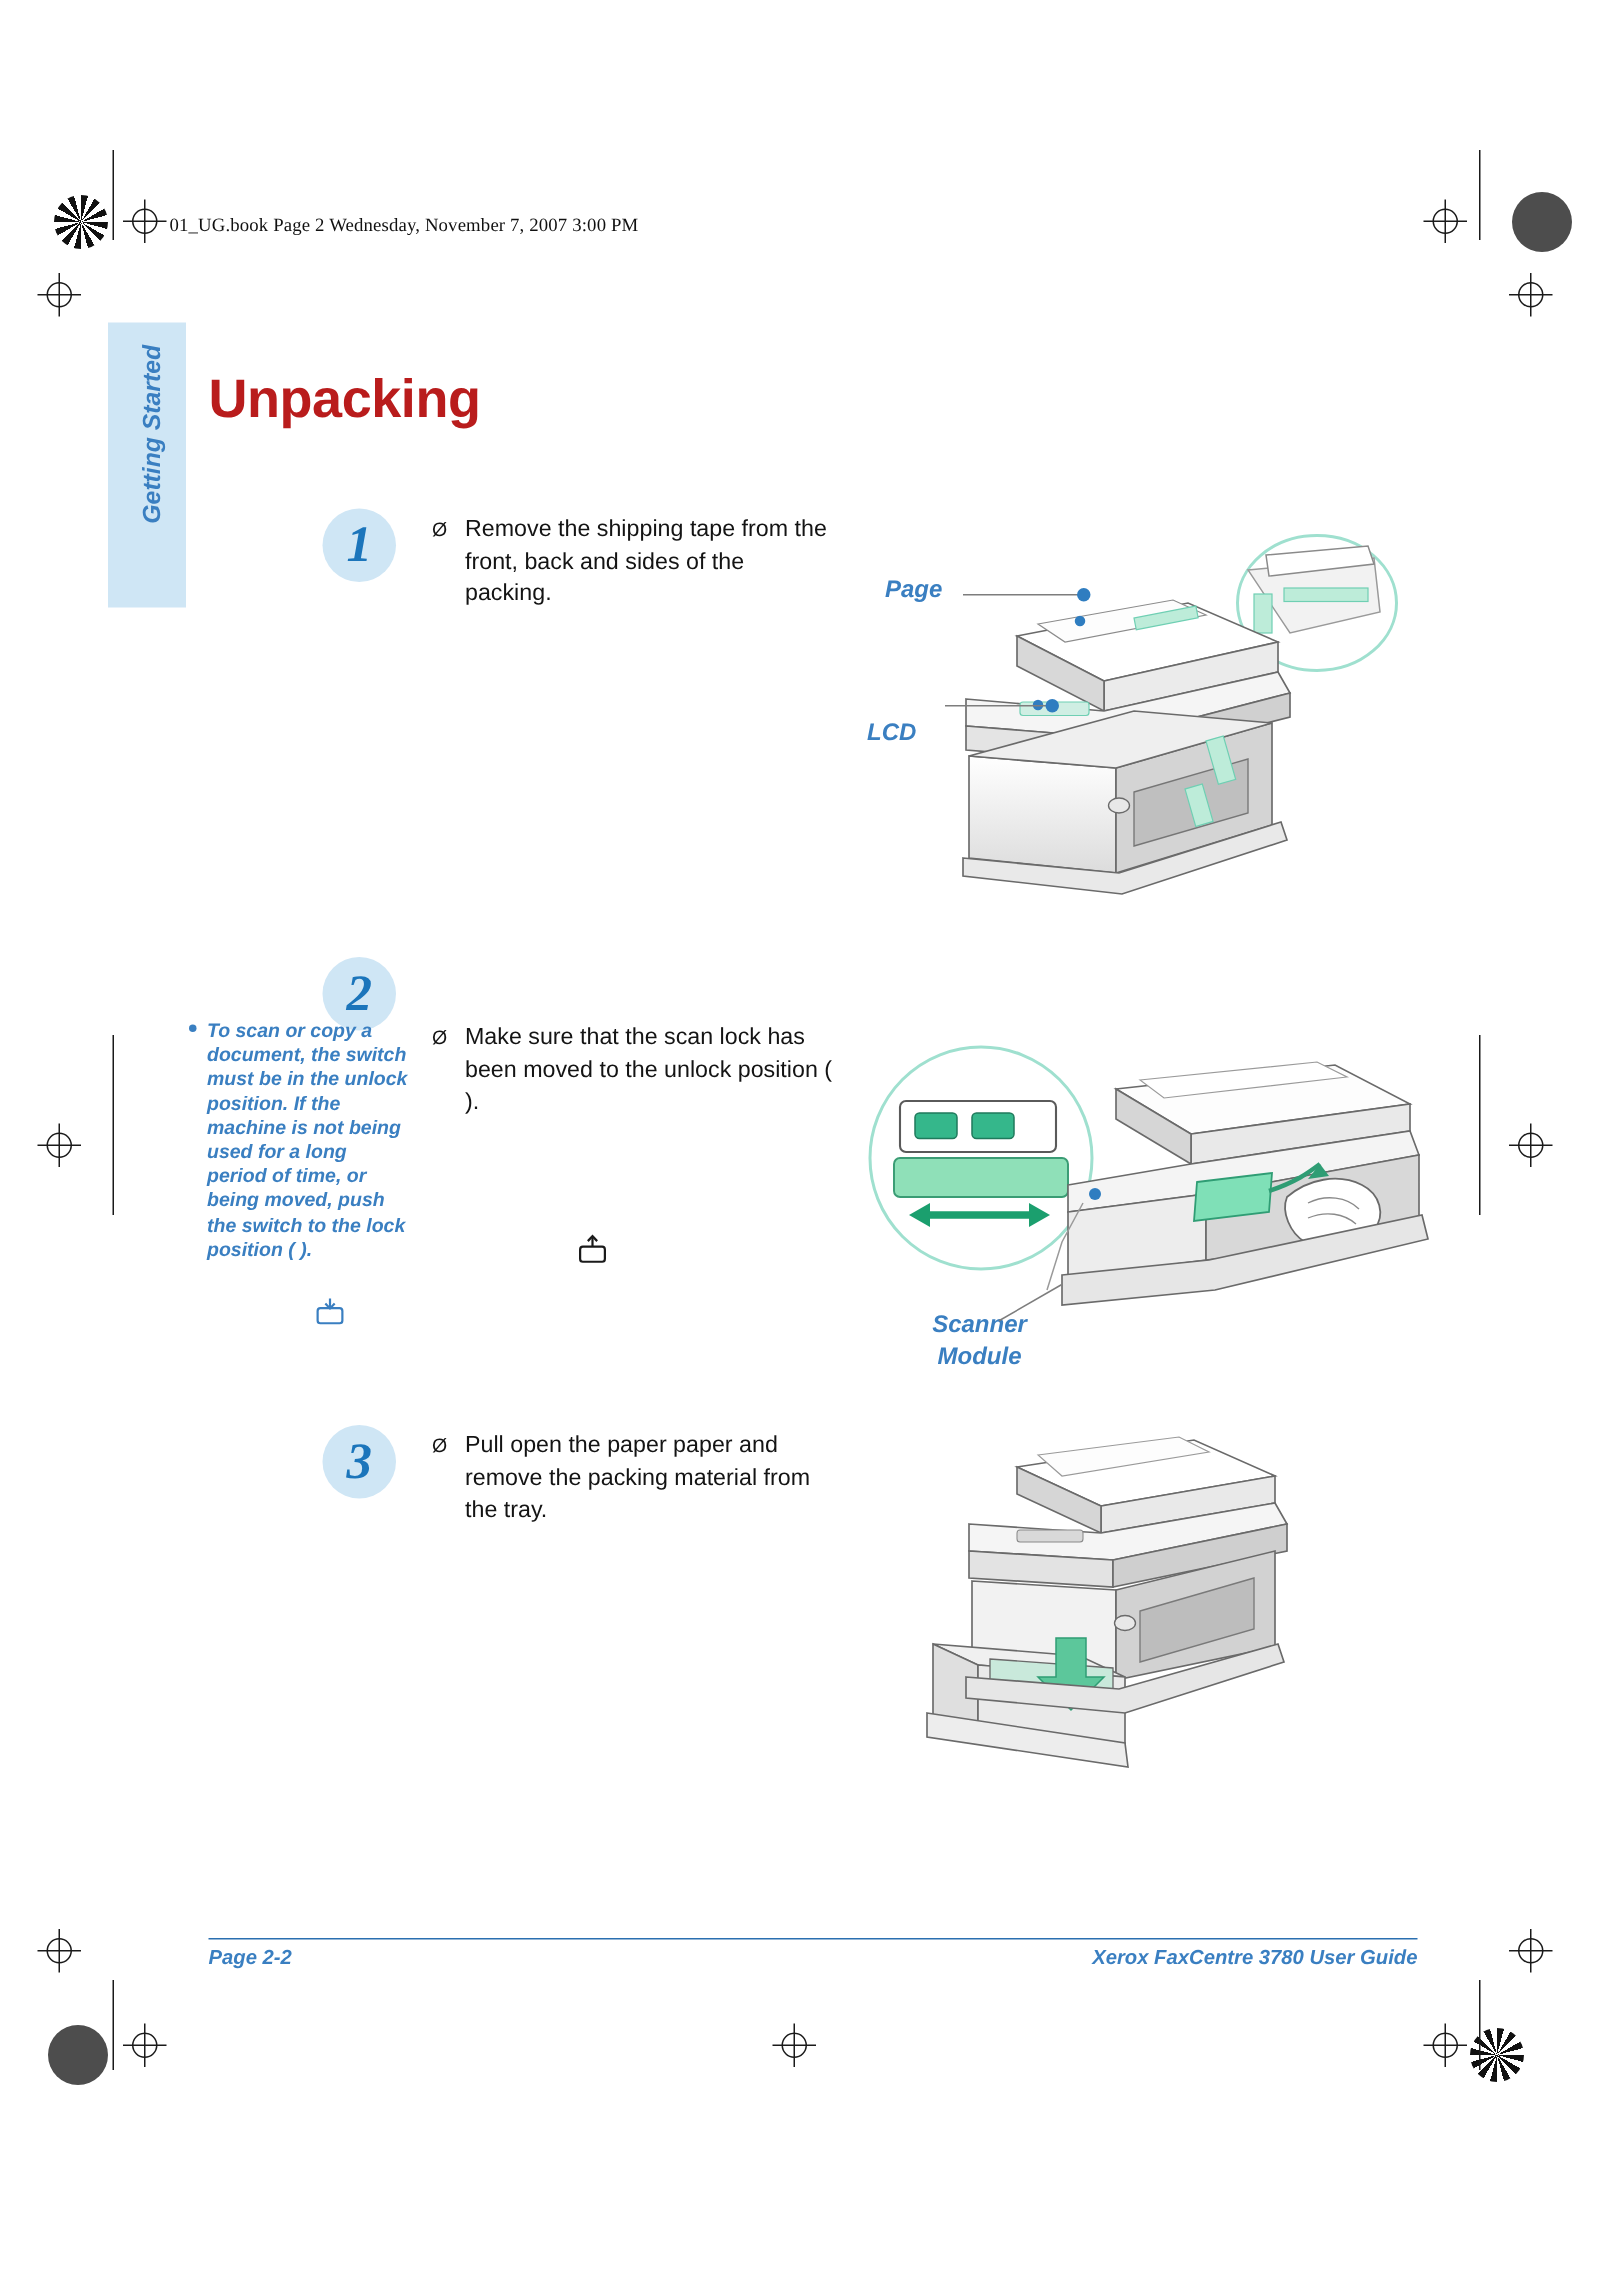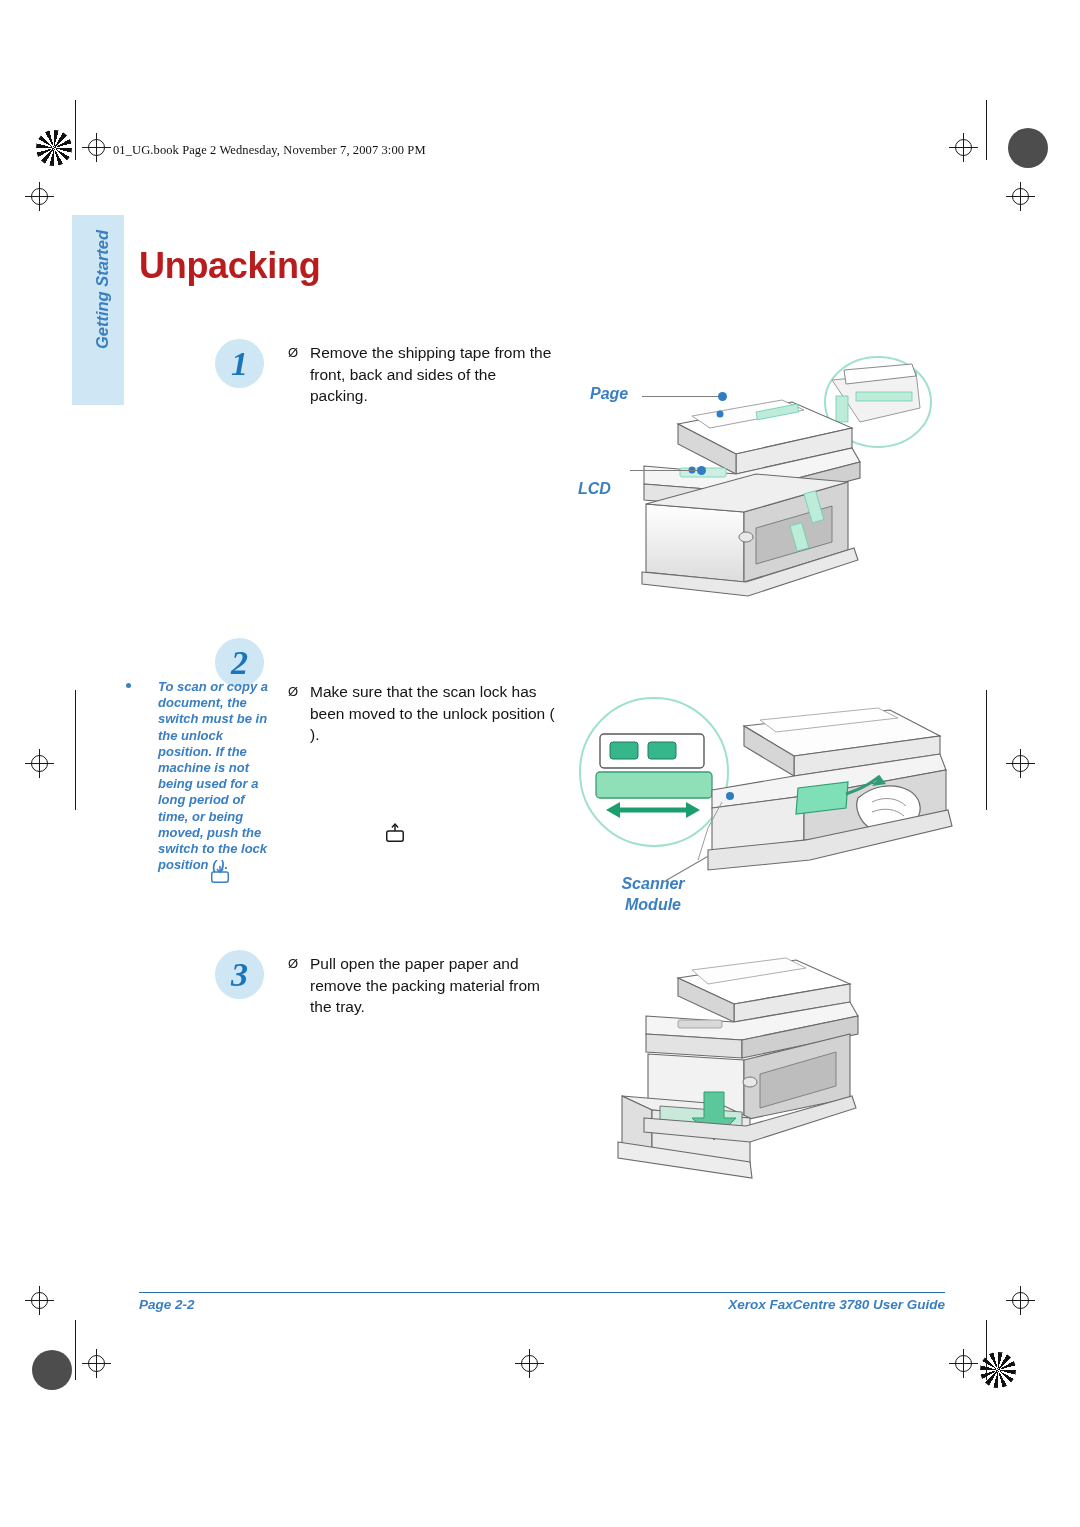--- a/index.html
+++ b/index.html
@@ -171,21 +171,21 @@
     position: absolute;
     left: 0;
     top: 4px;
     width: 5px;
     height: 5px;
     border-radius: 50%;
     background: #3a7fc1;
   }
   .note .note-text {
     display: block;
-    margin-left: 32px;
+    margin-left: 12px;
   }
 
   
   .lock-glyph {
     display: inline-block;
     width: 22px;
     height: 22px;
     vertical-align: -6px;
   }
 

